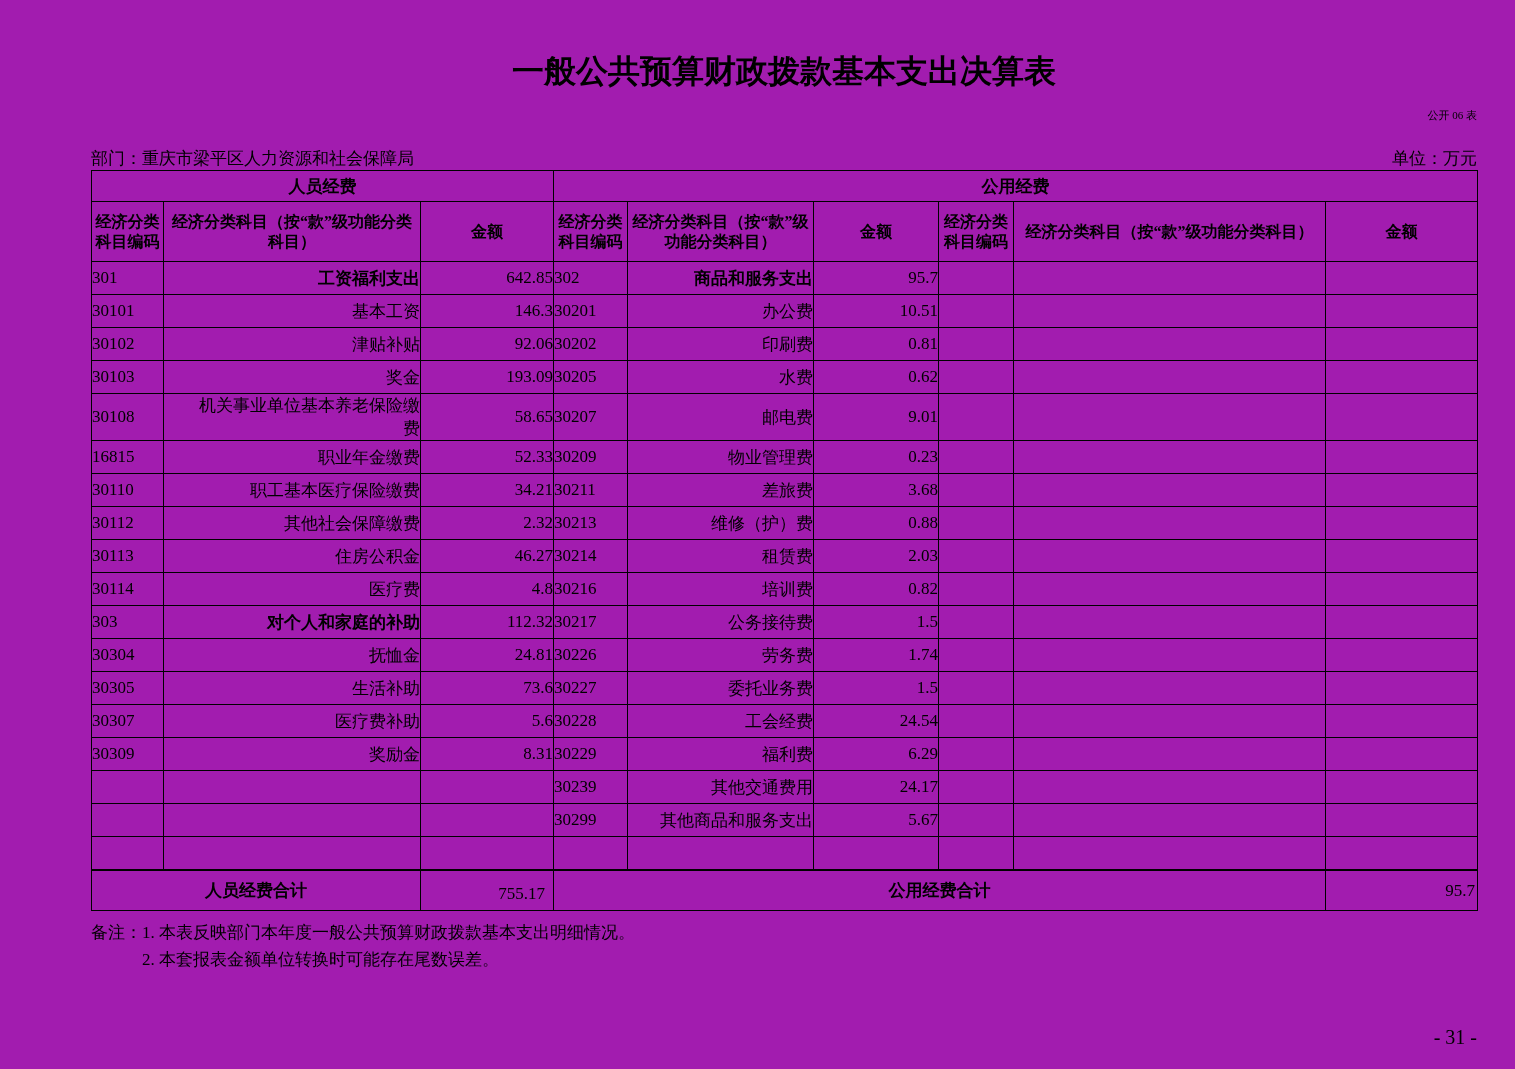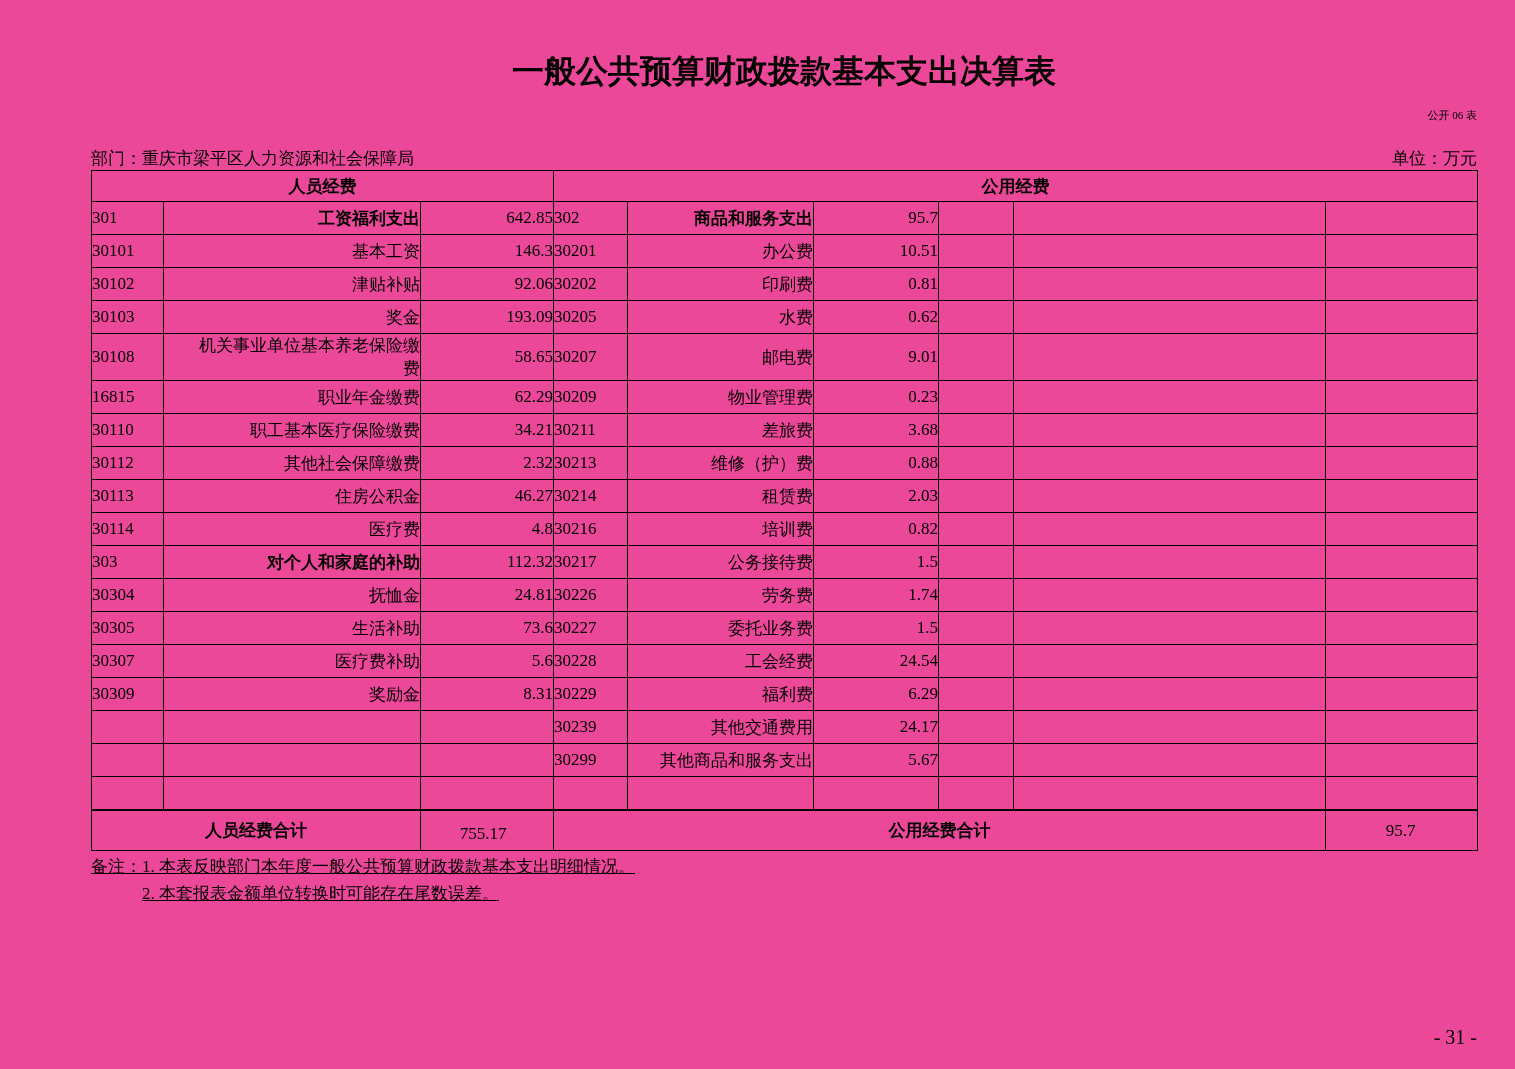--- a/index.html
+++ b/index.html
@@ -1,19 +1,19 @@
 <!DOCTYPE html>
 <html><head>
 <meta charset="utf-8">
 <style>
   html,body { margin:0; padding:0; background:#ffffff; }
   .page {
     position:relative;
     width:1515px; height:1069px;
-    background:#ec4899;
+    background:#a21caf;
     color:#000;
     font-family:"Liberation Serif","DejaVu Serif",serif;
     overflow:hidden;
   }
   .content { position:absolute; left:91px; top:0; width:1386px; }
   .doc-title {
     margin-top:50px;
     text-align:center;
     font-size:32px;
     font-weight:bold;
@@ -58,28 +58,27 @@
   td.name { text-align:right; padding-left:3px; }
   td.name.parent { font-weight:bold; }
   td.name.child { padding-left:22px; }
   td.amt { text-align:right; padding-right:2px; }
   tr.summary td {
     height:33px;
     border-top:2px solid #000;
     vertical-align:middle;
   }
   tr.summary td.sum-label { font-weight:bold; text-align:center; }
-  tr.summary td.sum-amt { text-align:center; padding-right:8px; padding-top:6px; }
+  tr.summary td.sum-amt { text-align:right; padding-right:8px; padding-top:6px; }
   tr.summary td.sum-amt.flush { padding-right:2px; padding-top:0; }
   .notes {
-    margin-top:2px;
+    margin-top:8px;
     display:flex;
     font-size:17px;
     line-height:27px;
-    text-decoration:underline;
   }
   .notes-label { white-space:nowrap; }
   .page-num {
     position:absolute;
     right:38px;
     bottom:20px;
     font-size:20px;
   }
 </style>
 </head>
@@ -107,20 +106,31 @@
           <col style="width:125px">
         <col style="width:75px">
           <col style="width:312px">
           <col style="width:152px">
       </colgroup>
       <thead>
         <tr class="group-header">
           <th colspan="3">人员经费</th>
           <th colspan="6">公用经费</th>
         </tr>
+        <tr class="col-header">
+          <th>经济分类科目编码</th>
+          <th>经济分类科目（按“款”级功能分类科目）</th>
+          <th>金额</th>
+          <th>经济分类科目编码</th>
+          <th>经济分类科目（按“款”级功能分类科目）</th>
+          <th>金额</th>
+          <th>经济分类科目编码</th>
+          <th>经济分类科目（按“款”级功能分类科目）</th>
+          <th>金额</th>
+        </tr>
       </thead>
       <tbody class="data">
           <tr>
     <td class="code bold">301</td>
     <td class="name parent">工资福利支出</td>
     <td class="amt">642.85</td>
     <td class="code bold">302</td>
     <td class="name parent">商品和服务支出</td>
     <td class="amt">95.7</td>
     <td class="code"></td>
@@ -167,21 +177,21 @@
     <td class="code">30207</td>
     <td class="name child">邮电费</td>
     <td class="amt">9.01</td>
     <td class="code"></td>
     <td class="name"></td>
     <td class="amt"></td>
   </tr>
           <tr>
     <td class="code">16815</td>
     <td class="name child">职业年金缴费</td>
-    <td class="amt">62.29</td>
+    <td class="amt">52.33</td>
     <td class="code">30209</td>
     <td class="name child">物业管理费</td>
     <td class="amt">0.23</td>
     <td class="code"></td>
     <td class="name"></td>
     <td class="amt"></td>
   </tr>
           <tr>
     <td class="code">30110</td>
     <td class="name child">职工基本医疗保险缴费</td>

